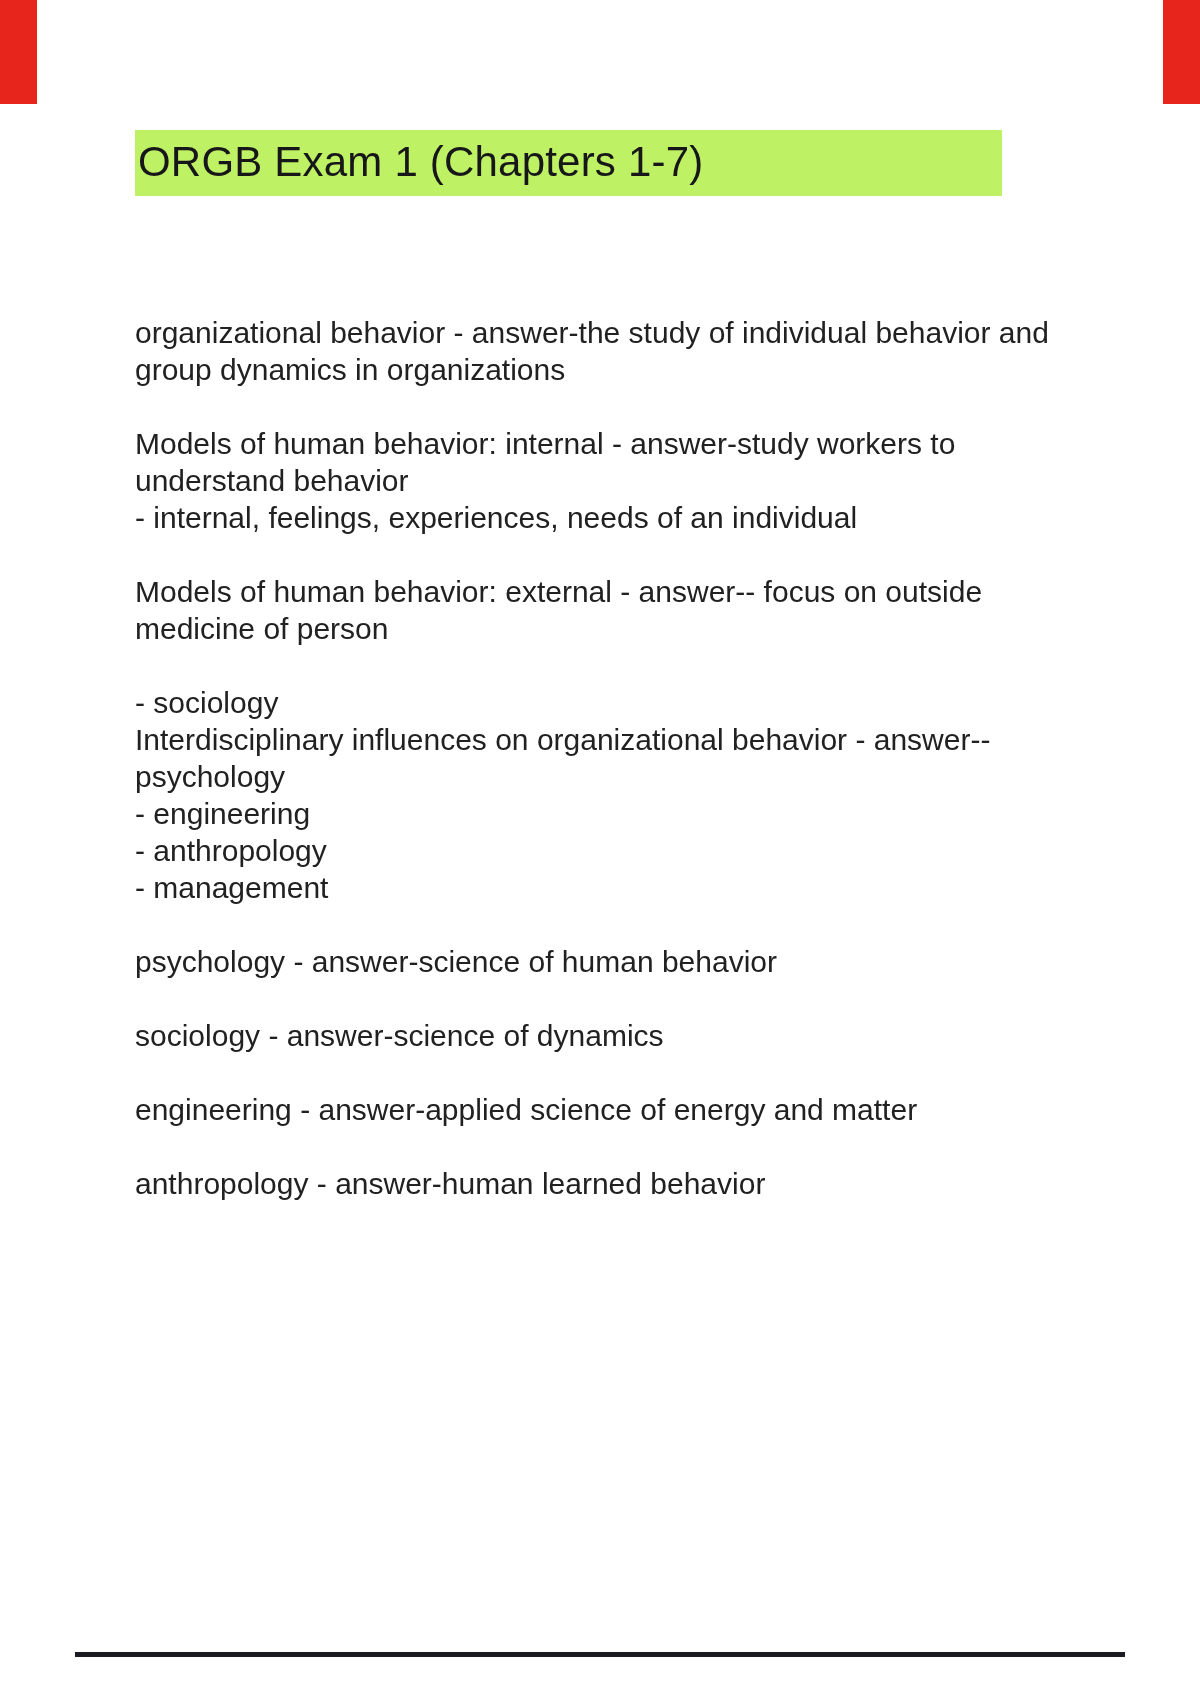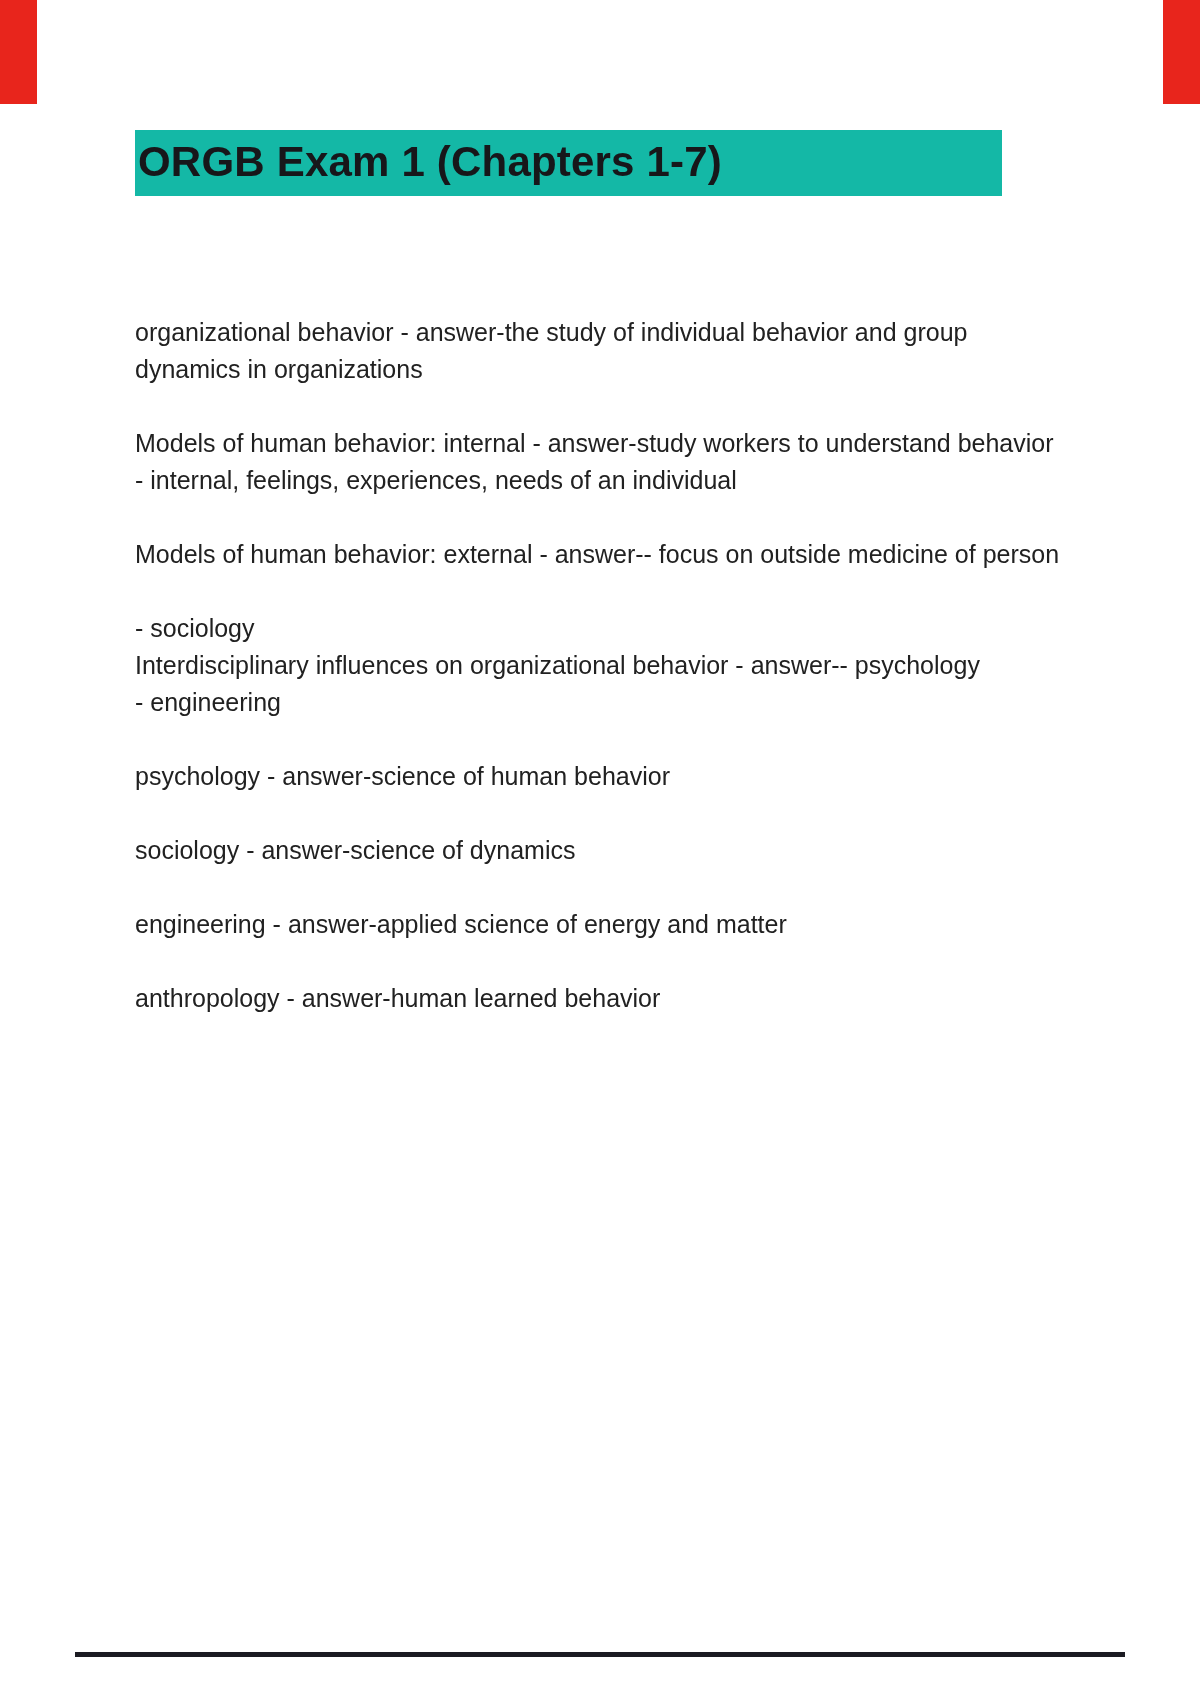--- a/index.html
+++ b/index.html
@@ -27,30 +27,30 @@
 
   .doc {
     position: absolute;
     left: 135px;
     top: 130px;
     width: 930px;
   }
   .page-title {
     display: block;
     font-size: 42px;
-    font-weight: bold;
+    font-weight: normal;
     color: #17171a;
-    background: #14b8a6;
+    background: #bef264;
     width: 864px;
     margin: 0 0 118px 0;
     padding: 8px 0 10px 3px;
     letter-spacing: 0.2px;
   }
   .para {
-    font-size: 25px;
+    font-size: 30px;
     line-height: 37px;
     color: #212121;
     margin: 16px 0 37px 0;
   }
   .para .line {
     min-height: 37px;
   }
   .footer-rule {
     position: absolute;
     left: 75px;
@@ -80,20 +80,22 @@
   </div>
 
   <div class="para">
     <div class="line">Models of human behavior: external - answer-- focus on outside medicine of person</div>
   </div>
 
   <div class="para">
     <div class="line">- sociology</div>
     <div class="line">Interdisciplinary influences on organizational behavior - answer-- psychology</div>
     <div class="line">- engineering</div>
+    <div class="line">- anthropology</div>
+    <div class="line">- management</div>
   </div>
 
   <div class="para">
     <div class="line">psychology - answer-science of human behavior</div>
   </div>
 
   <div class="para">
     <div class="line">sociology - answer-science of dynamics</div>
   </div>
 

